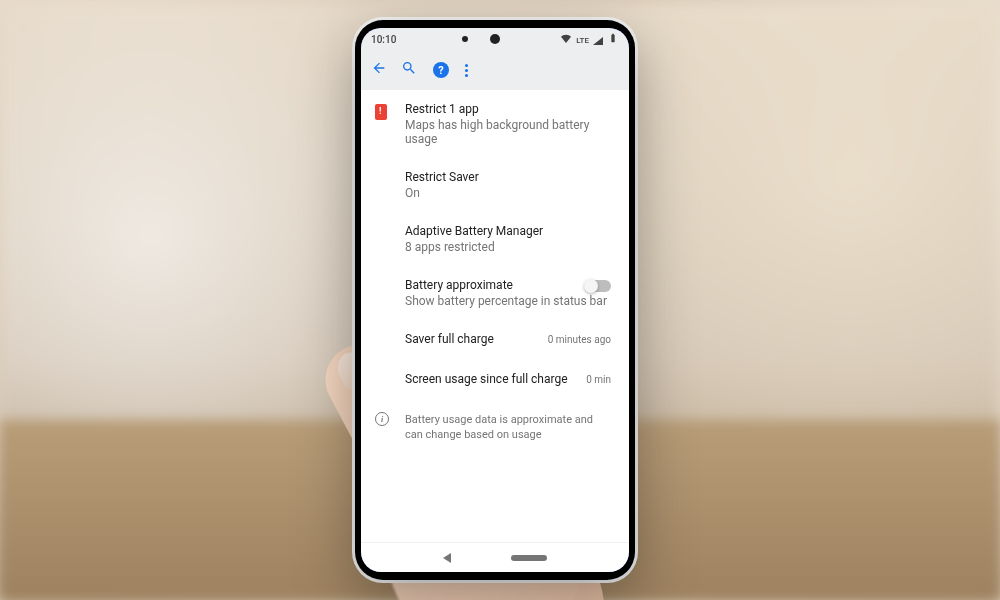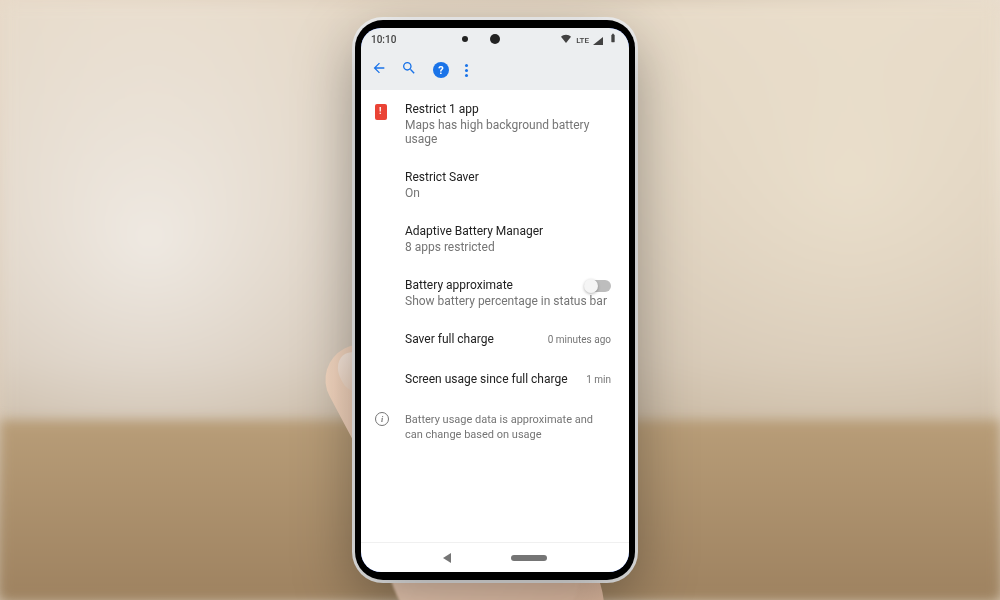--- a/index.html
+++ b/index.html
@@ -166,21 +166,21 @@
             </div>
         </div>
 
         <div class="setting-item">
           <div class="setting-title">Saver full charge</div>
           <div class="setting-value">0 minutes ago</div>
         </div>
 
         <div class="setting-item">
           <div class="setting-title">Screen usage since full charge</div>
-          <div class="setting-value">1 min</div>
+          <div class="setting-value">0 min</div>
         </div>
 
         <div class="info-row">
           <div class="setting-icon">
               <div class="info-icon">i</div>
             </div>
           <div class="info-text">Battery usage data is approximate and can change based on usage</div>
         </div>
 
       </div>

